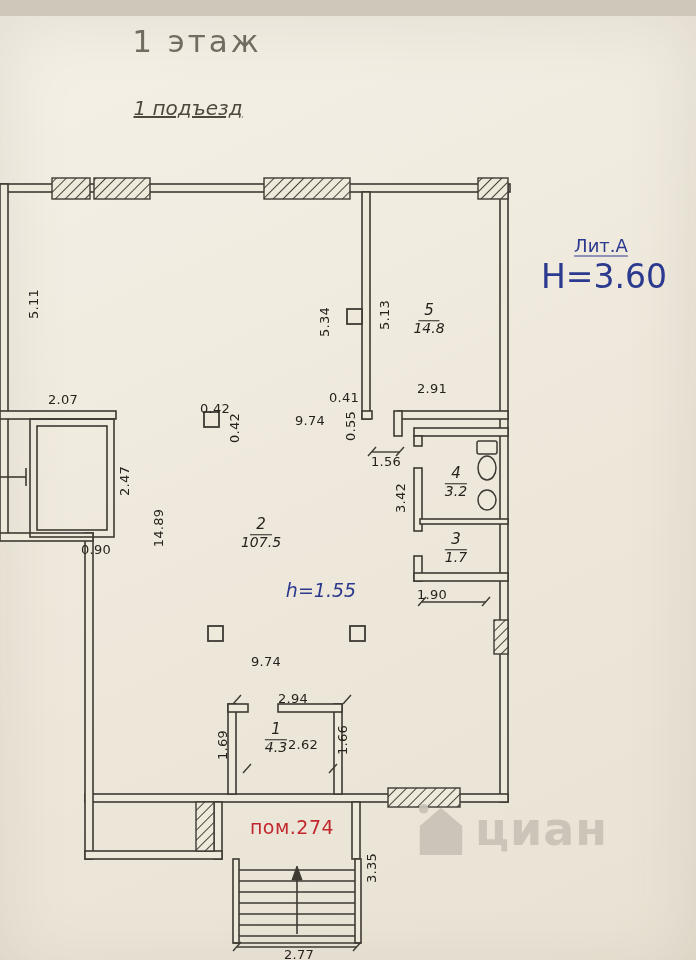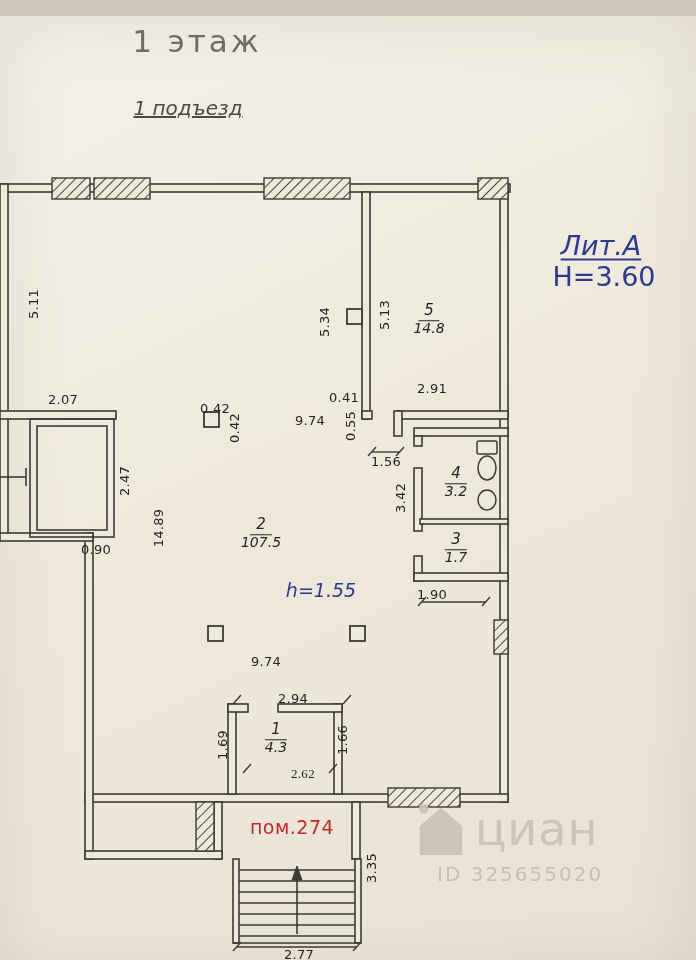--- a/index.html
+++ b/index.html
@@ -21,31 +21,31 @@
   .room .num { display:inline-block; font-size:15px; font-style:italic;
                border-bottom:1.4px solid #26231e; padding:0 6px 1px; }
   .room .area { font-size:14px; font-style:italic; }
 
   .title { position:absolute; transform:translate(-50%,-50%); font-size:31px;
            letter-spacing:3px; color:#716c60; white-space:nowrap; }
   .subtitle { position:absolute; transform:translate(-50%,-50%); font-size:20px;
               font-style:italic; color:#4e493d; white-space:nowrap;text-decoration:underline; }
 
   .blue { color:#2b3a8e; }
-  .liter { position:absolute; transform:translate(-50%,-50%); font-size:27px; font-style:italic;
+  .liter { position:absolute; transform:translate(-50%,-50%); font-size:18px; 
            text-decoration:underline; text-underline-offset:4px; white-space:nowrap; }
-  .bheight { position:absolute; transform:translate(-50%,-50%); font-size:27px; white-space:nowrap; }
+  .bheight { position:absolute; transform:translate(-50%,-50%); font-size:33px; white-space:nowrap; }
   .cheight { position:absolute; transform:translate(-50%,-50%); font-size:19px; font-style:italic; white-space:nowrap; }
 
   .premise { position:absolute; transform:translate(-50%,-50%); font-size:19px;
              color:#c2272d; letter-spacing:.5px; white-space:nowrap; }
 
   .watermark { position:absolute; left:414px; top:784px; display:flex; align-items:center;
                gap:7px; color:#c8c3b6; opacity:.92; }
-  .wm-text { font-size:46px; font-weight:normal; letter-spacing:1px; line-height:1; }
+  .wm-text { font-size:46px; font-weight:bold; letter-spacing:1px; line-height:1; }
   .wm-id { position:absolute; left:437px; top:846px; font-size:20px; color:#c4bfb2;
            letter-spacing:2px; opacity:.95; white-space:nowrap; }
 </style>
 </head>
 <body>
 
 <div class="canvas">
 
   <svg class="plan-svg" width="696" height="960" viewBox="0 0 696 960">
     <defs>
@@ -183,26 +183,25 @@
   <div class="lbl v" style="left:350px; top:410px;">0.55</div>
   <div class="lbl" style="left:310px; top:404px;">9.74</div>
   <div class="lbl" style="left:432px; top:372px;">2.91</div>
   <div class="lbl" style="left:386px; top:445px;">1.56</div>
   <div class="lbl v" style="left:400px; top:482px;">3.42</div>
   <div class="lbl" style="left:432px; top:578px;">1.90</div>
   <div class="lbl" style="left:266px; top:645px;">9.74</div>
   <div class="lbl" style="left:293px; top:682px;">2.94</div>
   <div class="lbl v" style="left:222px; top:729px;">1.69</div>
   <div class="lbl v" style="left:342px; top:724px;">1.66</div>
-  <div class="lbl" style="left:303px; top:758px;font-family:Liberation Serif, serif;">2.62</div>
+  <div class="lbl" style="left:303px; top:728px;">2.62</div>
   <div class="lbl v" style="left:371px; top:852px;">3.35</div>
   <div class="lbl" style="left:299px; top:938px;">2.77</div>
 
   <div class="watermark">
     <svg width="54" height="58" viewBox="0 0 56 60">
       <circle cx="10" cy="9" r="5" fill="#c8c3b6"></circle>
       <path d="M6 27 L28 8 L50 27 L50 57 L6 57 Z" fill="#c8c3b6"></path>
     </svg>
     <span class="wm-text">циан</span>
   </div>
-  <div class="wm-id">ID 325655020</div>
 
 </div>
 
 </body></html>

